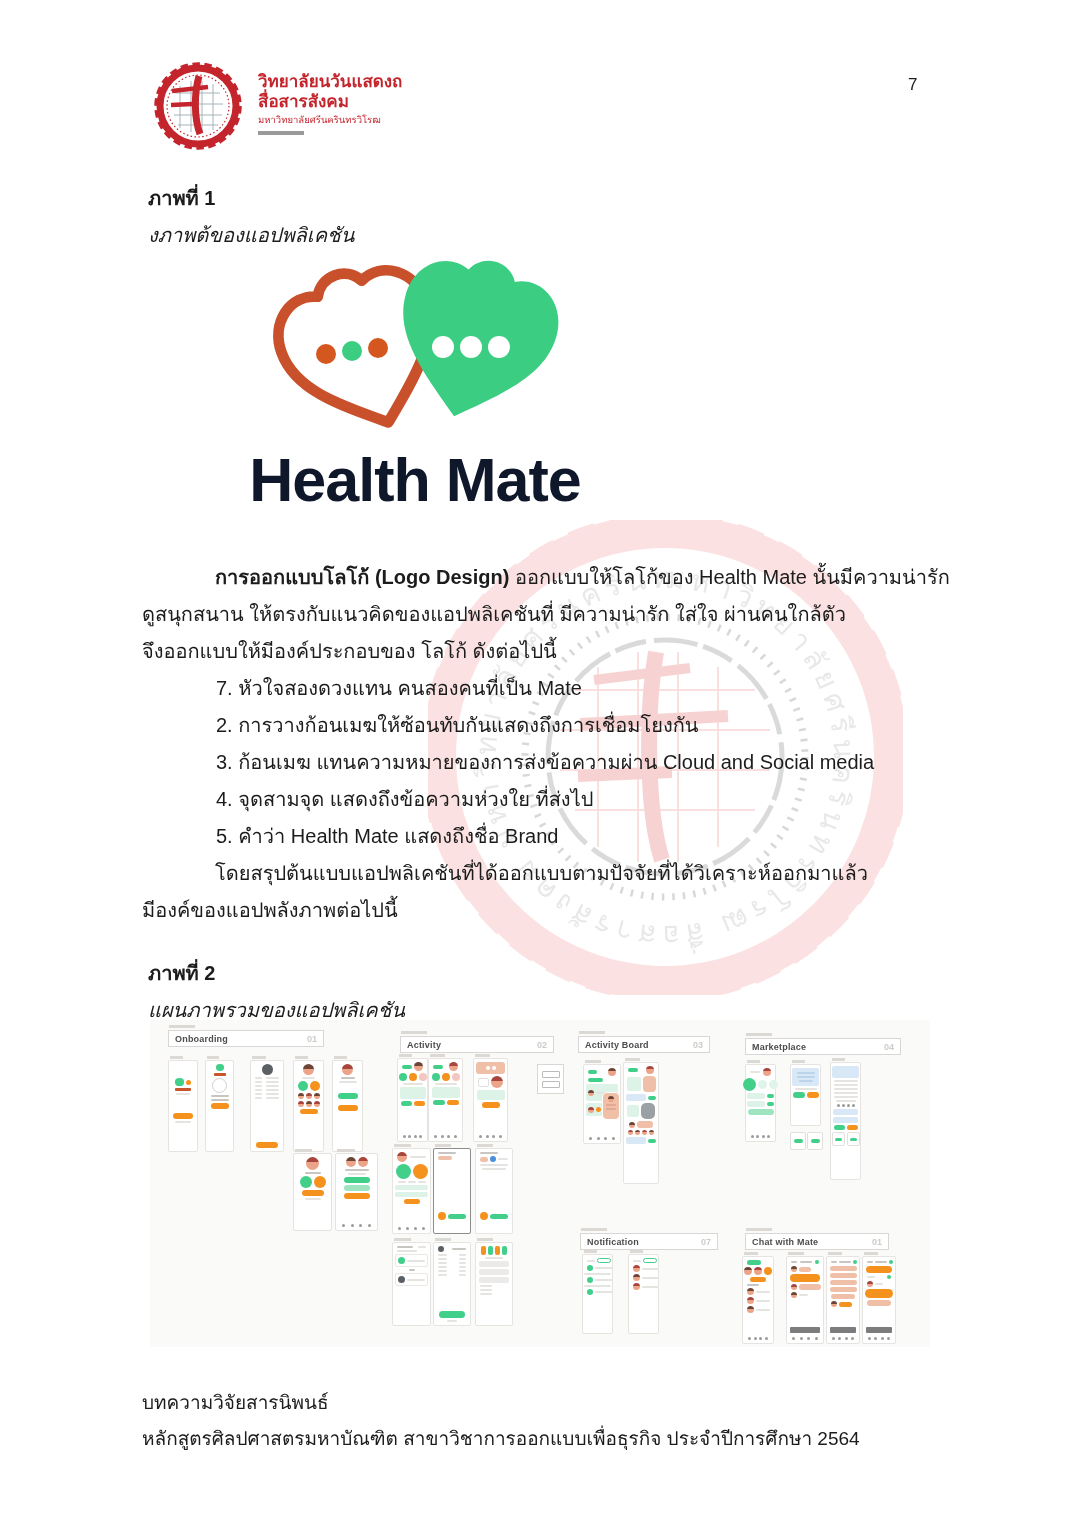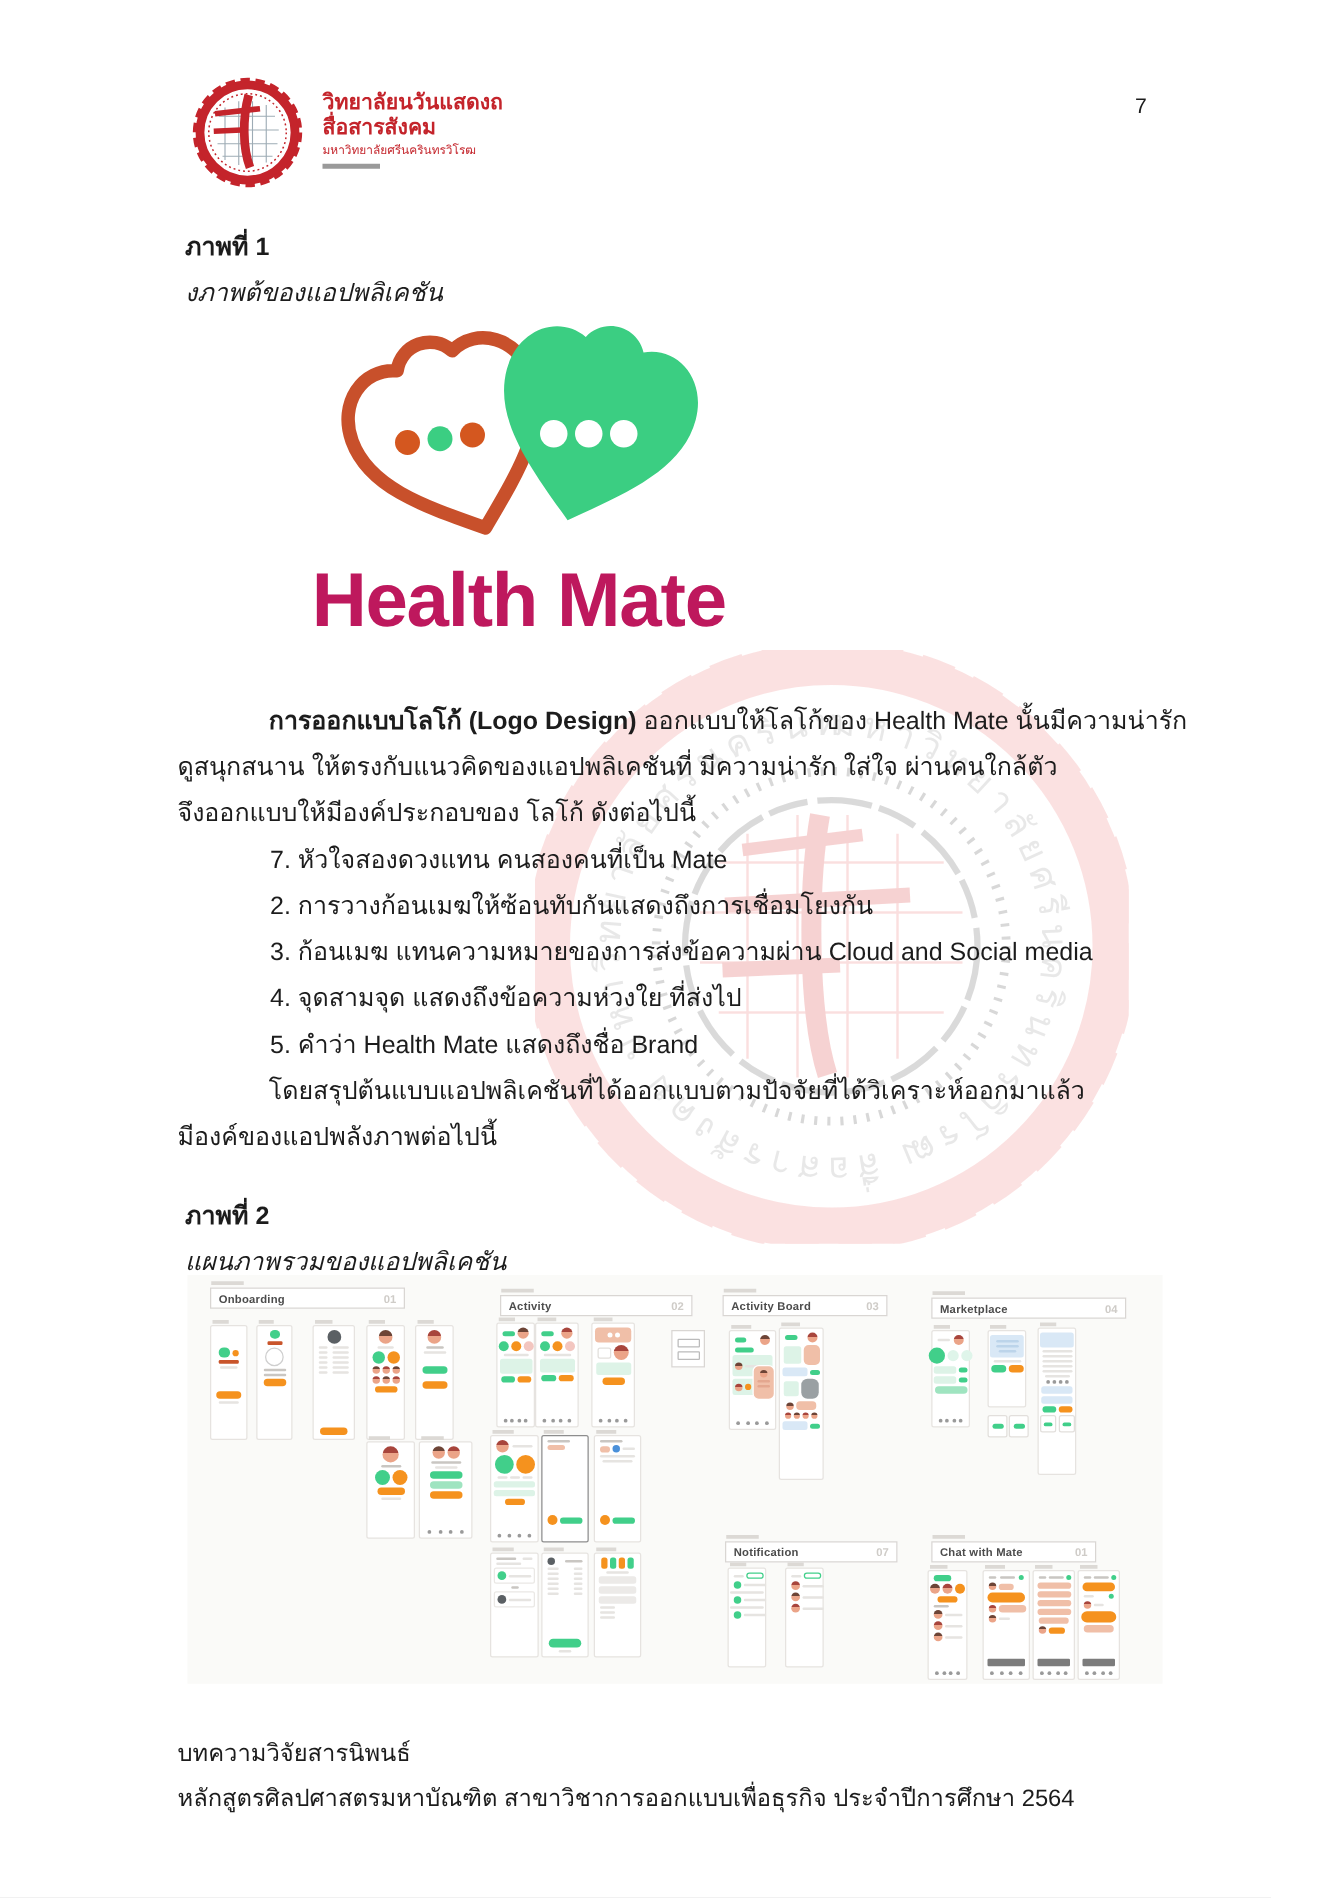--- a/index.html
+++ b/index.html
@@ -10,21 +10,21 @@
   .bold{font-weight:bold;}
   .ital{font-style:italic;}
   .footer-line{position:absolute;font-size:19px;white-space:nowrap;}
   .pagenum{position:absolute;left:908px;top:75px;font-size:17px;}
   
   .uni-t1{font-size:17px;font-weight:bold;color:#C4242B;line-height:1.15;}
   .uni-t3{font-size:9.5px;color:#C4242B;margin-top:1px;}
   .uni-bar{width:46px;height:4px;background:#9a9a9a;margin-top:4px;}
   
   .wordmark{position:absolute;left:200px;top:445px;width:430px;text-align:center;
-            font-size:61px;font-weight:800;letter-spacing:-1px;color:#be185d;}
+            font-size:61px;font-weight:800;letter-spacing:-1px;color:#0f172a;}
   
   .wm{position:absolute;left:428px;top:520px;width:475px;height:475px;opacity:.26;z-index:0;pointer-events:none;}
   .content{position:relative;z-index:2;}
   
   .fig2{position:absolute;left:150px;top:1020px;width:780px;height:327px;background:#FAFAF8;z-index:2;}
   .sec-h{position:absolute;background:#fff;border:1px solid #D9D6D3;display:flex;align-items:center;
          justify-content:space-between;padding:0 6px;height:17px;box-sizing:border-box;}
   .sec-h::before{content:"";position:absolute;top:-6px;left:0;width:26px;height:3px;background:#DCD9D5;}
   .sec-h .st{font-size:9px;font-weight:bold;color:#4c4c4c;letter-spacing:.2px;}
   .sec-h .sn{font-size:9px;color:#CFCCC8;font-weight:bold;}
@@ -175,21 +175,21 @@
         <span class="sn">03</span>
       </div>
       <div class="sec-h" style="left:595px;top:18px;width:156px;">
         <span class="st">Marketplace</span>
         <span class="sn">04</span>
       </div>
       <div class="sec-h" style="left:430px;top:213px;width:138px;">
         <span class="st">Notification</span>
         <span class="sn">07</span>
       </div>
-      <div class="sec-h" style="left:595px;top:213px;width:132px;">
+      <div class="sec-h" style="left:595px;top:213px;width:144px;">
         <span class="st">Chat with Mate</span>
         <span class="sn">01</span>
       </div>
 
       <div class="ph" style="left:18px;top:40px;width:30px;height:92px;">
         <div style="height:12px;"></div>
         <div class="r">
             <div class="cg" style="width:9px;height:8px;border-radius:45%;"></div>
             <div class="co" style="width:5px;height:5px;"></div>
           </div>

